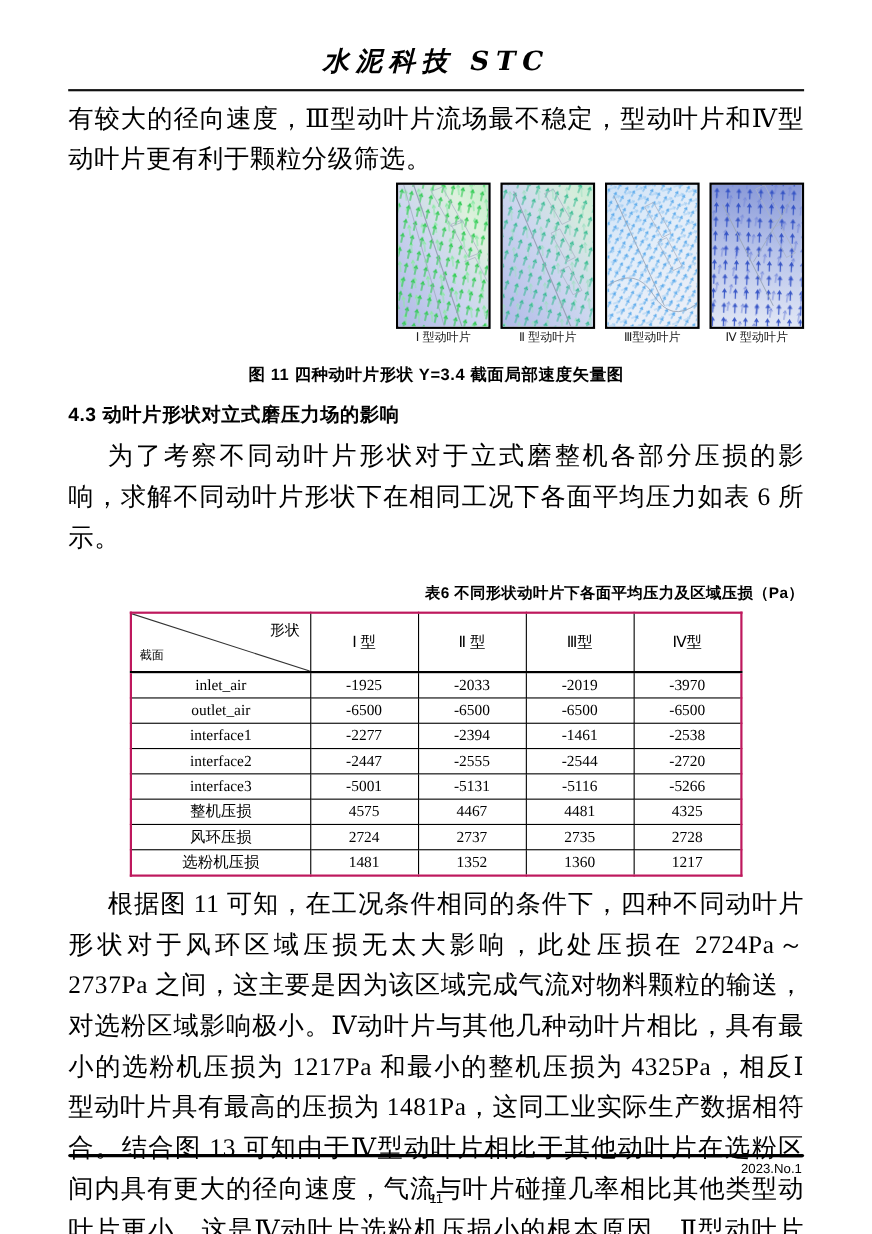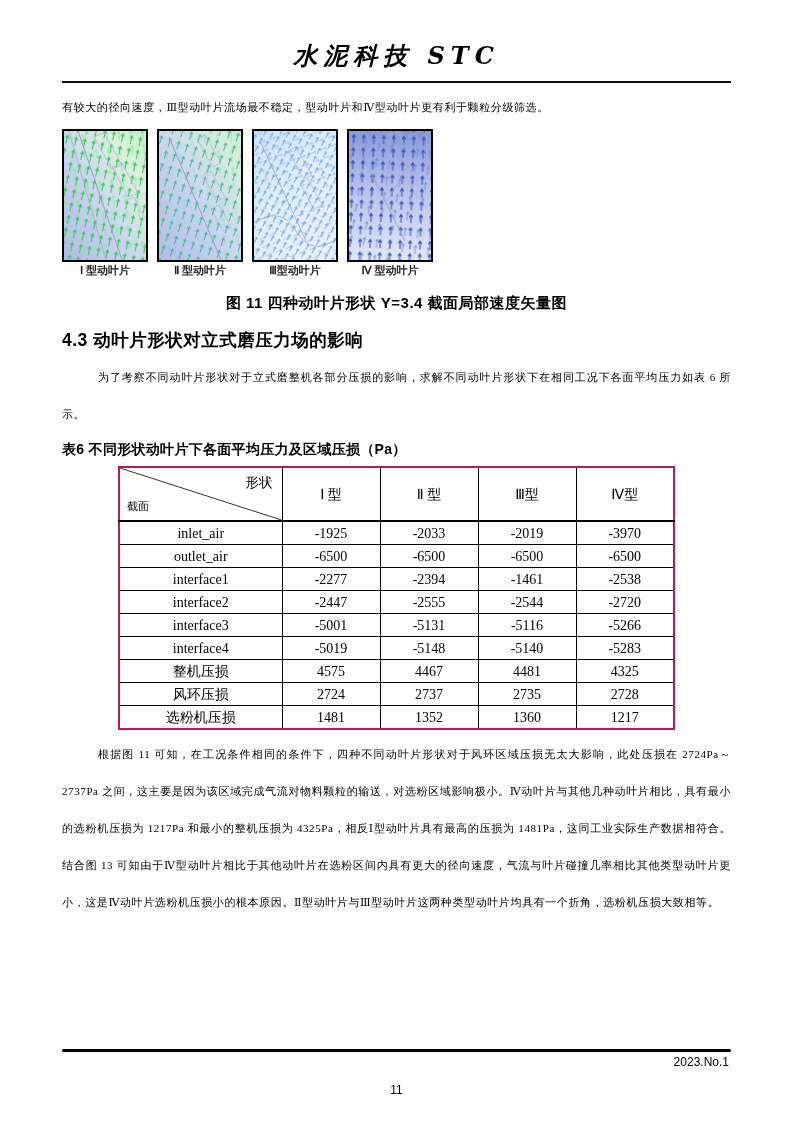--- a/index.html
+++ b/index.html
@@ -14,28 +14,28 @@
   
   .journal-title{
     padding-top:40px;text-align:center;
     font-family:"DejaVu Serif",serif;font-style:italic;font-weight:bold;
     font-size:24px;line-height:32px;letter-spacing:6px;
   }
   .header-rule{height:2px;background:#111;margin-top:9px;}
 
   
   .body-text{
-    margin:6px 0 0 0;font-size:11px;line-height:37px;
+    margin:6px 0 0 0;font-size:23px;line-height:37px;
     text-align:justify;letter-spacing:0.6px;
   }
   .body-text.indent{text-indent:36px;}
 
   
   .figure-block{margin-top:3px;text-align:center;}
-  .images-row{display:flex;justify-content:flex-start;gap:9px;font-weight:bold;}
+  .images-row{display:flex;justify-content:flex-end;gap:9px;}
   .cfd{width:86px;}
   .cfd-frame{
     width:86px;height:133px;border:2px solid #000;box-sizing:border-box;
     background:#dfe6f2;overflow:hidden;
   }
   .cfd-frame svg{display:block;}
   .img-label{
     font-size:11px;line-height:15px;margin-top:1px;white-space:nowrap;
     font-family:"Liberation Serif",serif;color:#222;
   }
@@ -45,21 +45,21 @@
   }
 
   
   .section-heading{
     margin:14px 0 0 0;font-family:"Liberation Sans",sans-serif;
     font-weight:bold;font-size:17.5px;line-height:26px;letter-spacing:0.5px;
   }
 
   
   .table-caption{
-    margin-top:8px;text-align:left;
+    margin-top:24px;text-align:right;
     font-family:"Liberation Sans",sans-serif;font-weight:bold;font-size:14px;
     letter-spacing:0.3px;
   }
   table.data{
     border-collapse:collapse;margin:7px auto 0 auto;
     width:557px;table-layout:fixed;border:2px solid #be185d;
     font-size:14px;
   }
   table.data col.c0{width:163px;}
   table.data col.cv{width:98px;}
@@ -286,27 +286,20 @@
           <td>-2720</td>
         </tr>
         <tr>
           <td>interface3</td>
           <td>-5001</td>
           <td>-5131</td>
           <td>-5116</td>
           <td>-5266</td>
         </tr>
         <tr>
-          <td>interface4</td>
-          <td>-5019</td>
-          <td>-5148</td>
-          <td>-5140</td>
-          <td>-5283</td>
-        </tr>
-        <tr>
           <td>整机压损</td>
           <td>4575</td>
           <td>4467</td>
           <td>4481</td>
           <td>4325</td>
         </tr>
         <tr>
           <td>风环压损</td>
           <td>2724</td>
           <td>2737</td>

